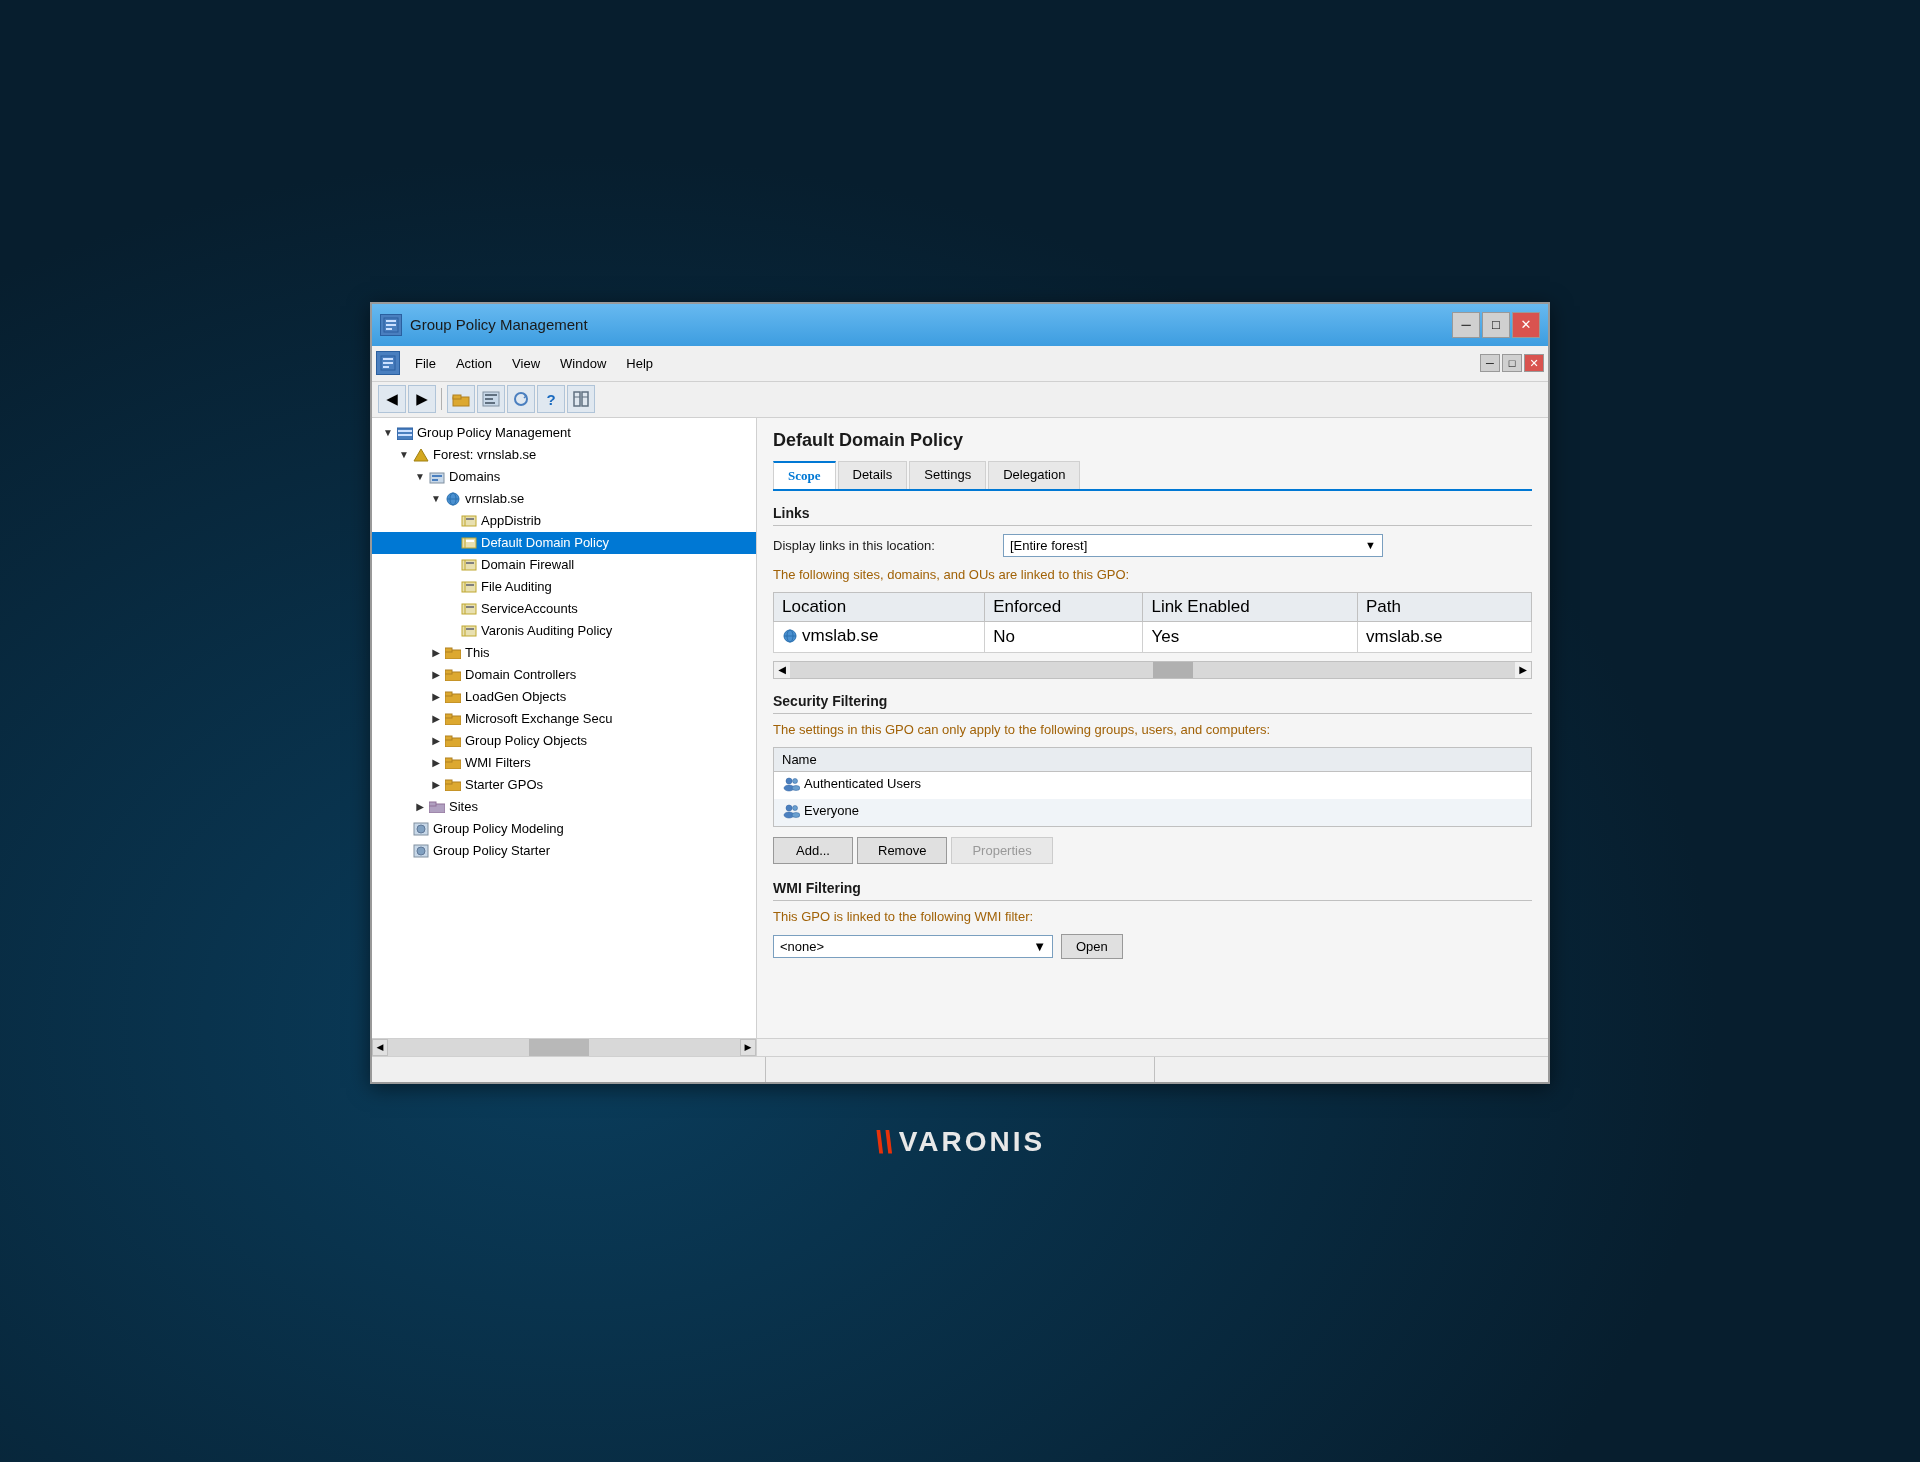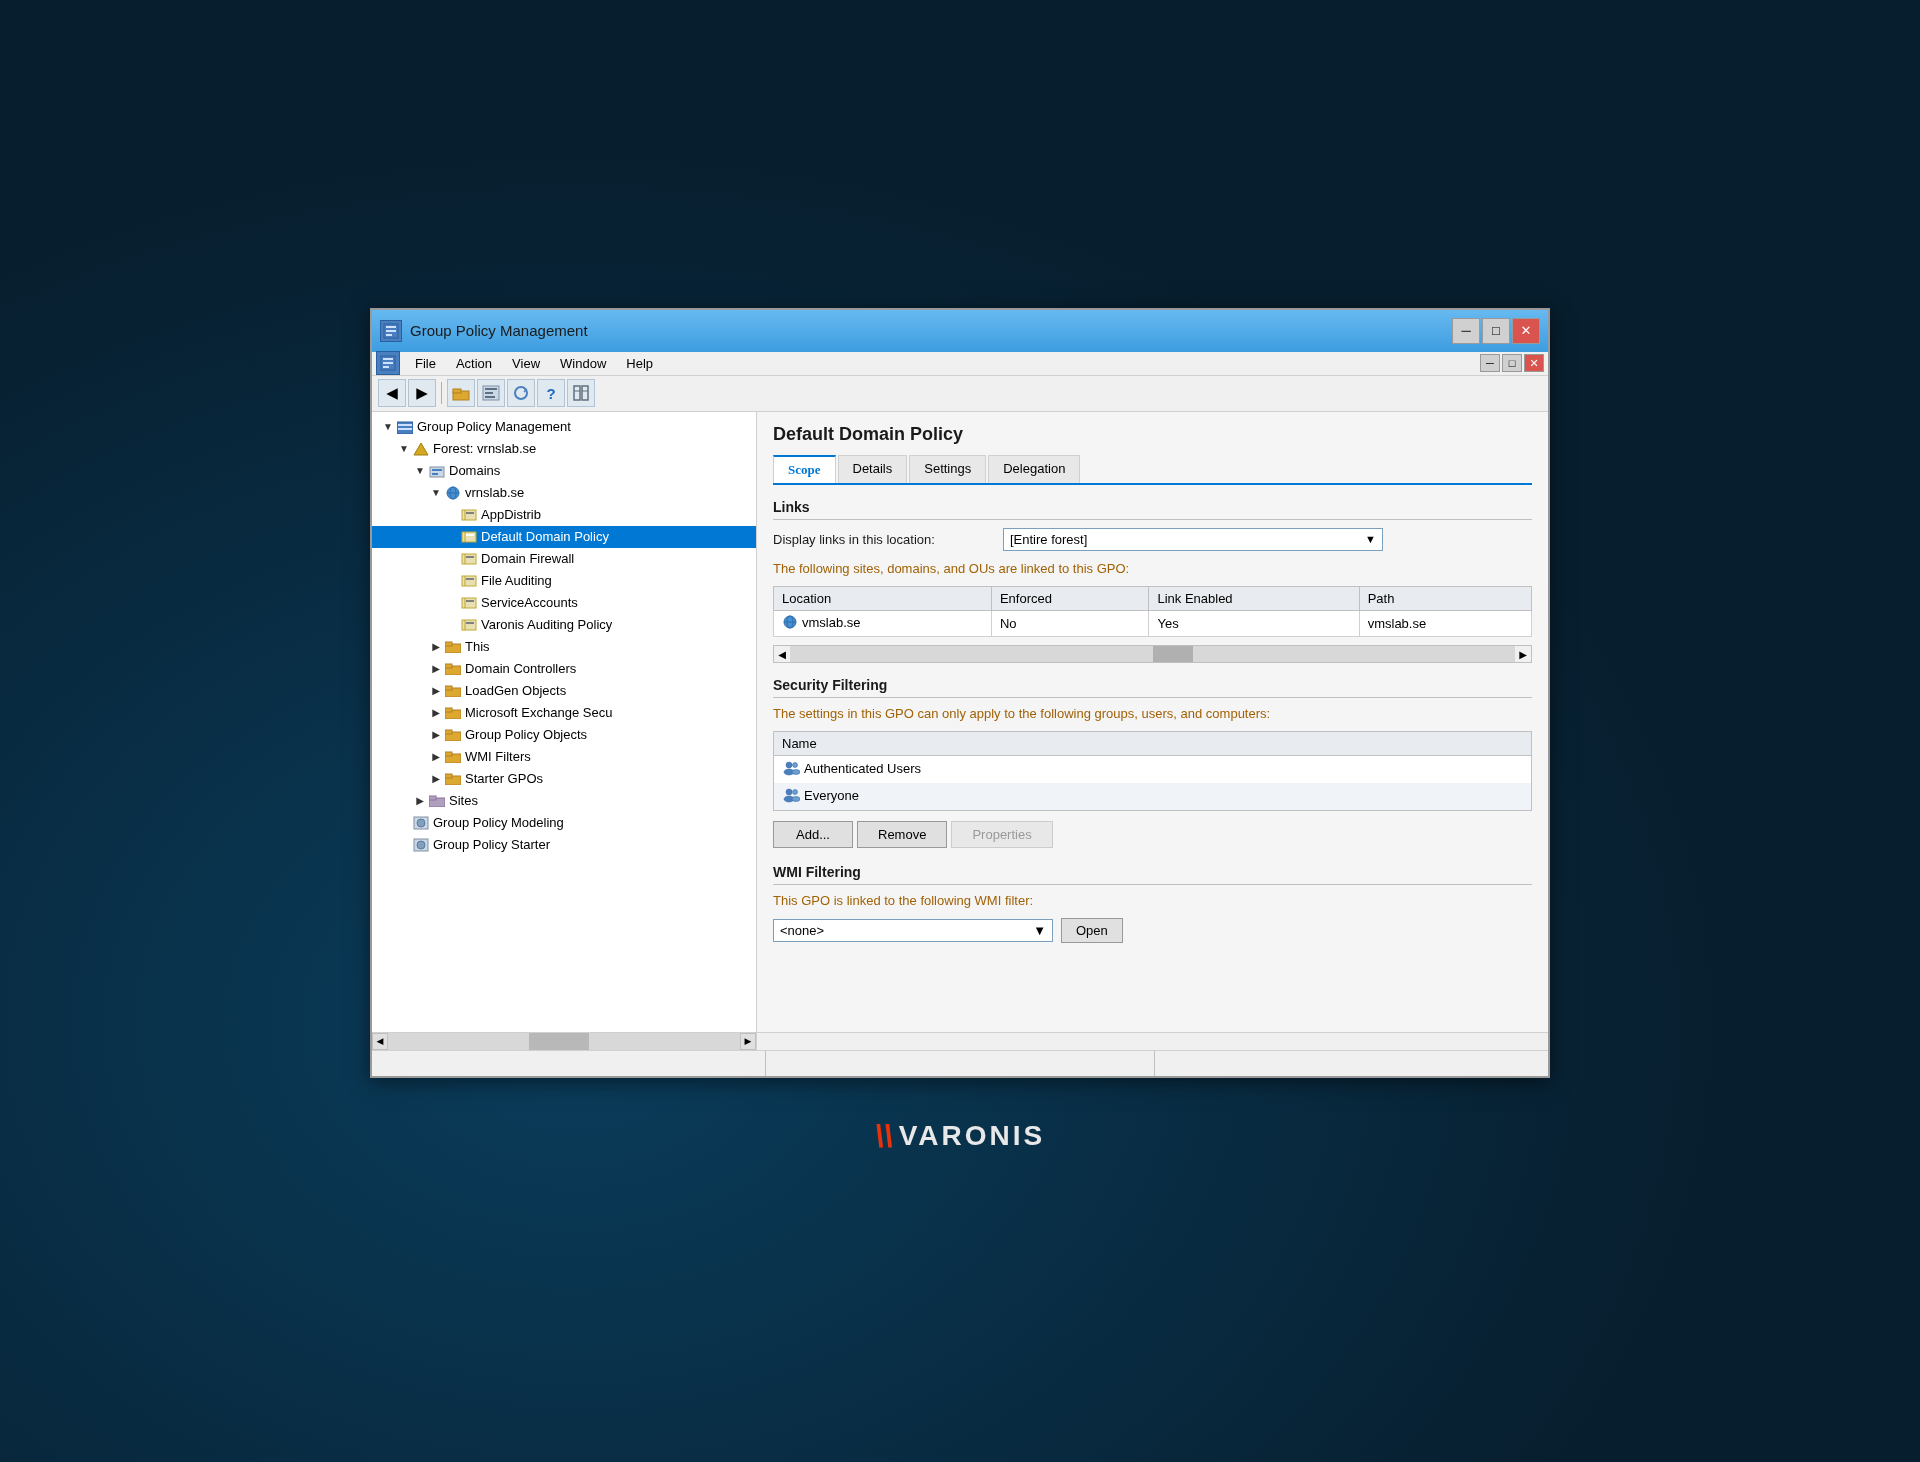--- a/index.html
+++ b/index.html
@@ -85,21 +85,21 @@
     }
     .title-btn.close { background: #d9534f; color: white; }
 
     
     .menu-bar {
       background: #f0f0f0;
       border-bottom: 1px solid #d0d0d0;
       display: flex;
       align-items: center;
       padding: 2px 4px;
-      height: 24px;
+      height: 36px;
       gap: 2px;
     }
     .menu-bar-icon {
       width: 24px;
       height: 24px;
       background: #4a7fbf;
       border: 1px solid #2a5f9f;
       display: flex;
       align-items: center;
       justify-content: center;
@@ -286,21 +286,21 @@
       color: #a16207;
       margin-bottom: 10px;
     }
 
     
     .gpo-table {
       width: 100%;
       border-collapse: collapse;
       background: white;
       border: 1px solid #c0c0c0;
-      font-size: 13px;
+      font-size: 17px;
       margin-bottom: 8px;
     }
     .gpo-table th {
       background: #e8ecf0;
       border: 1px solid #c0c0c0;
       padding: 4px 8px;
       text-align: left;
       font-weight: normal;
     }
     .gpo-table td {

